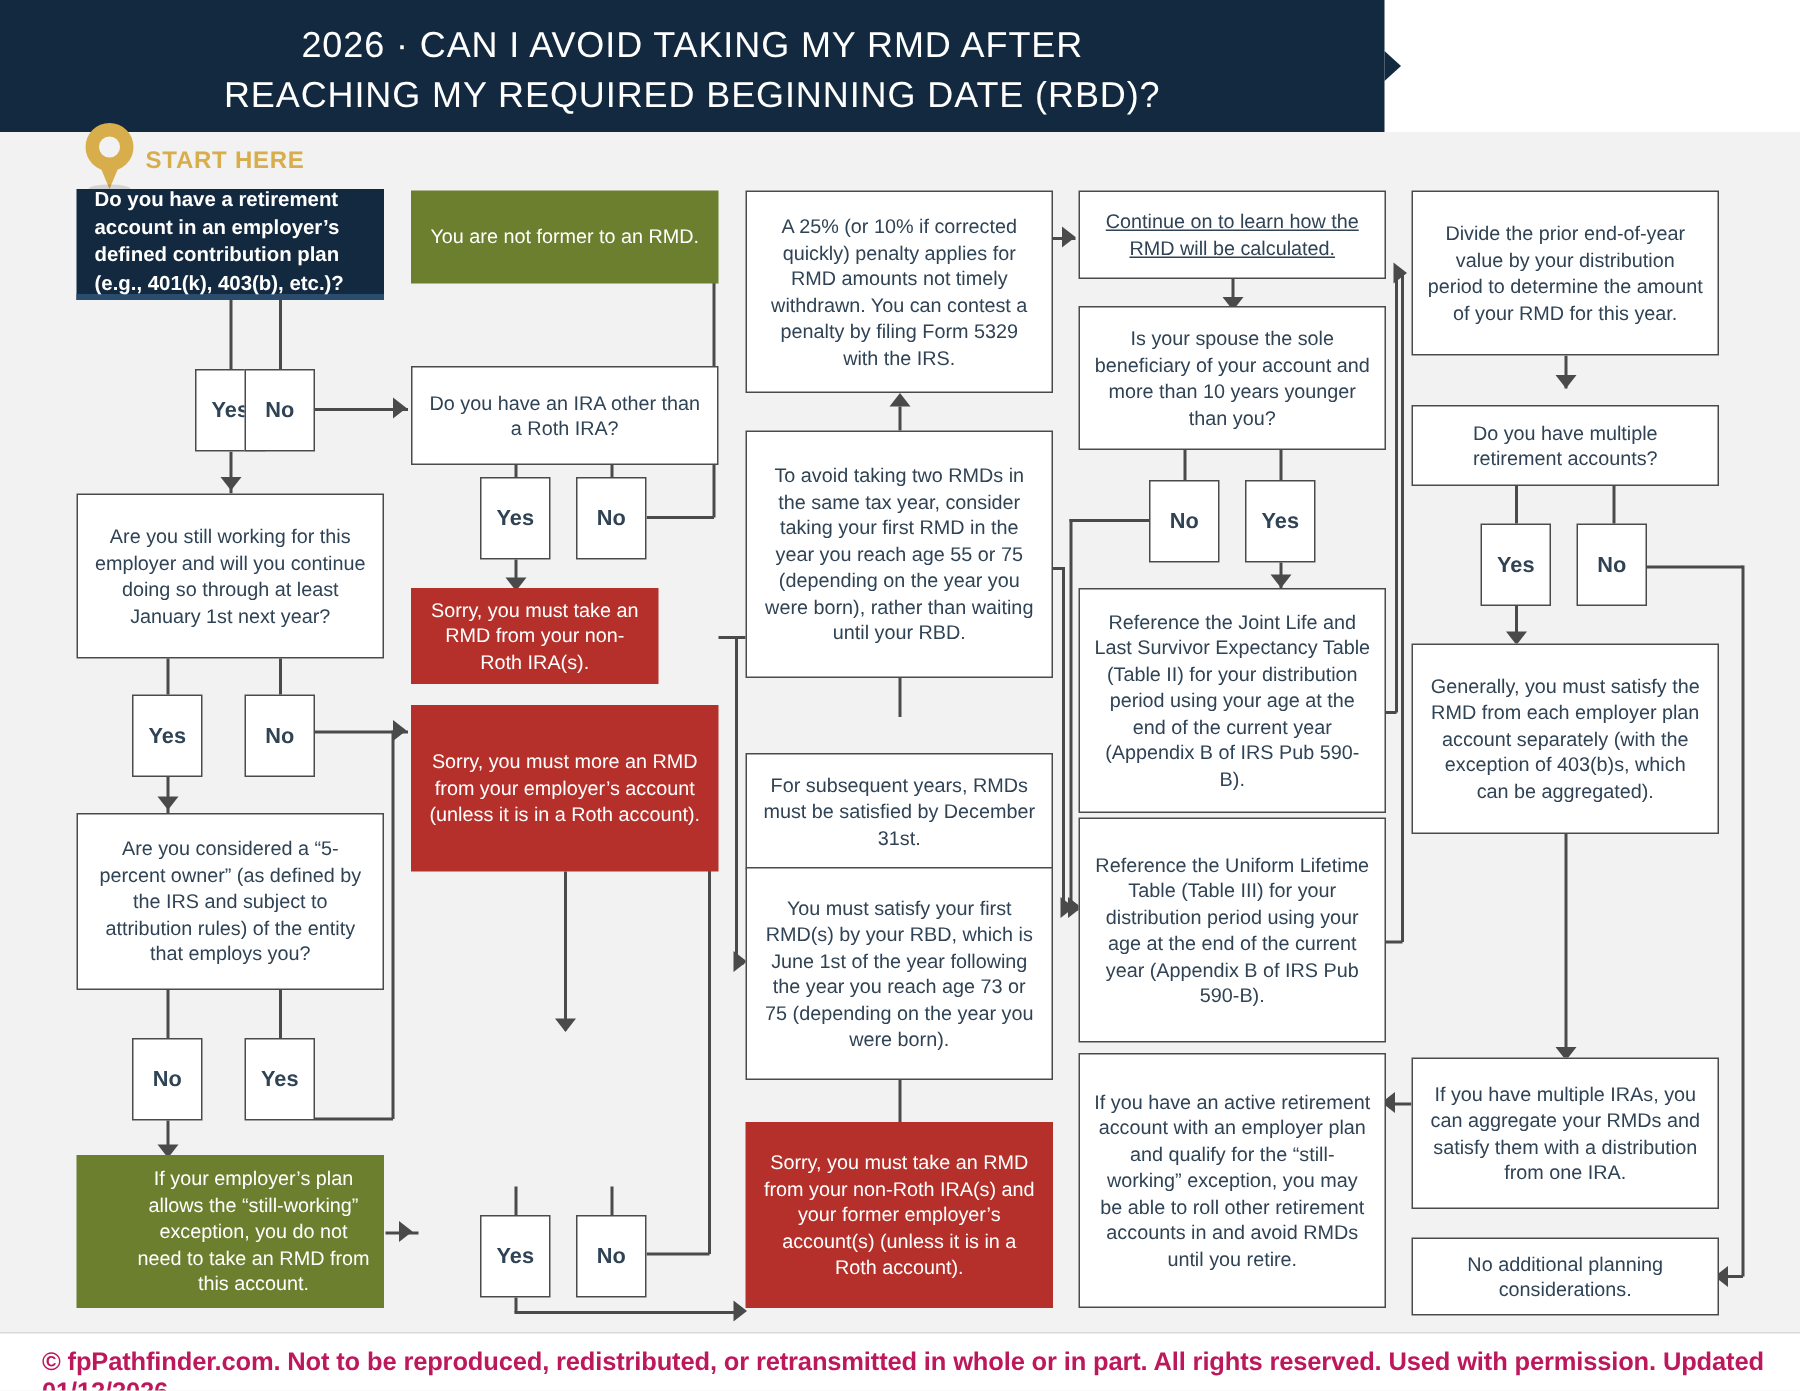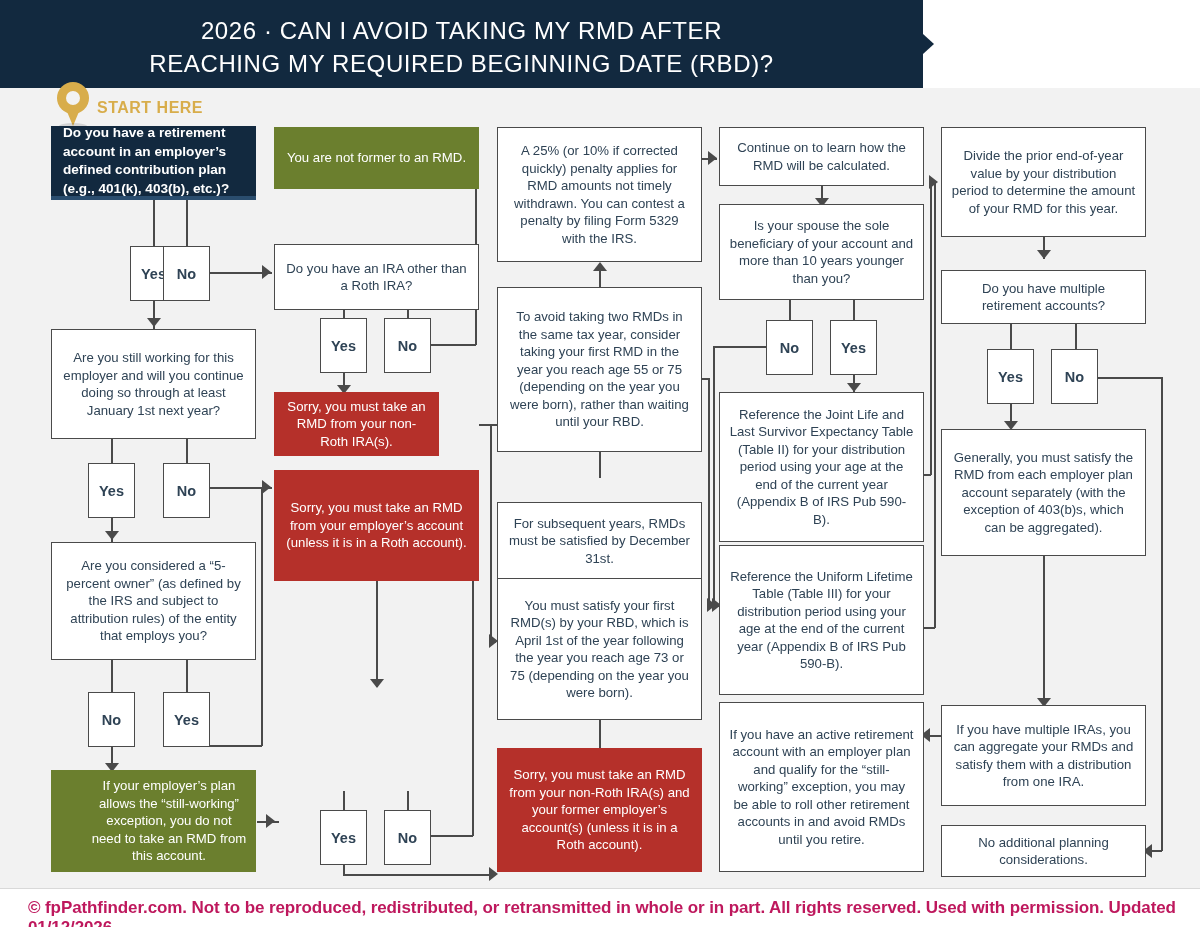--- a/index.html
+++ b/index.html
@@ -322,21 +322,21 @@
   </div>
   <div class="dec" style="left:384px;top:318px;">
     <span>No</span>
   </div>
 
   <div class="node red" style="left:274px;top:392px;width:165px;height:64px;">
     <span>Sorry, you must take an RMD from your non-Roth IRA(s).</span>
   </div>
 
   <div class="node red" style="left:274px;top:470px;width:205px;height:111px;">
-    <span>Sorry, you must take an RMD from your employer’s account (unless it is in a Roth account).</span>
+    <span>Sorry, you must more an RMD from your employer’s account (unless it is in a Roth account).</span>
   </div>
 
 
   <div class="dec" style="left:320px;top:810px;">
     <span>Yes</span>
   </div>
   <div class="dec" style="left:384px;top:810px;">
     <span>No</span>
   </div>
 
@@ -346,28 +346,28 @@
 
   <div class="node white" style="left:497px;top:287px;width:205px;height:165px;">
     <span>To avoid taking two RMDs in the same tax year, consider taking your first RMD in the year you reach age 55 or 75 (depending on the year you were born), rather than waiting until your RBD.</span>
   </div>
 
   <div class="node white" style="left:497px;top:476px;width:205px;height:78px;margin-top:26px;">
     <span>For subsequent years, RMDs must be satisfied by December 31st.</span>
   </div>
 
   <div class="node white" style="left:497px;top:578px;width:205px;height:142px;">
-    <span>You must satisfy your first RMD(s) by your RBD, which is April 1st of the year following the year you reach age 73 or 75 (depending on the year you were born).</span>
+    <span>You must satisfy your first RMD(s) by your RBD, which is June 1st of the year following the year you reach age 73 or 75 (depending on the year you were born).</span>
   </div>
 
   <div class="node red" style="left:497px;top:748px;width:205px;height:124px;">
     <span>Sorry, you must take an RMD from your non-Roth IRA(s) and your former employer’s account(s) (unless it is in a Roth account).</span>
   </div>
 
-  <div class="node white" style="left:719px;top:127px;width:205px;height:59px;">
+  <div class="node white" style="left:719px;top:127px;width:205px;height:59px;text-decoration:underline;">
     <span>Continue on to learn how the RMD will be calculated.</span>
   </div>
 
   <div class="node white" style="left:719px;top:204px;width:205px;height:96px;">
     <span>Is your spouse the sole beneficiary of your account and more than 10 years younger than you?</span>
   </div>
 
   <div class="dec" style="left:766px;top:320px;">
     <span>No</span>
   </div>

